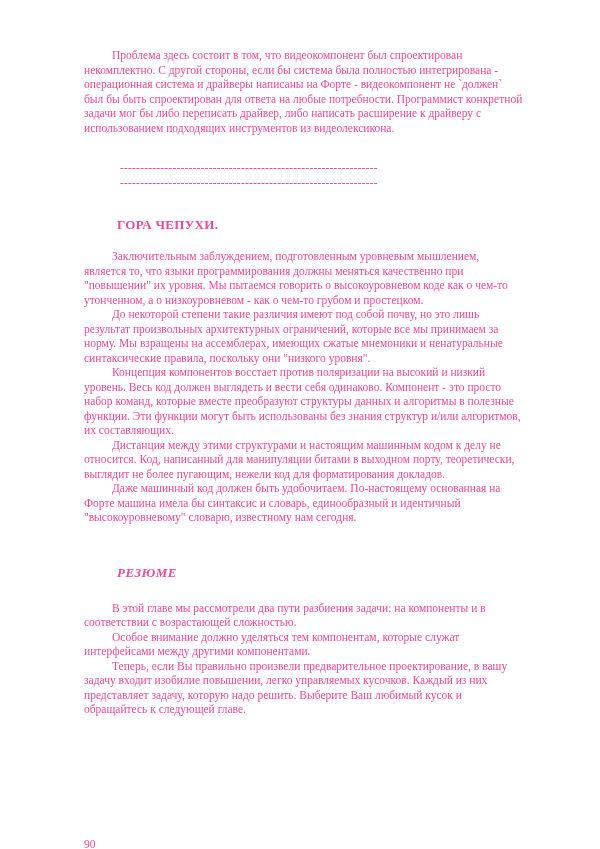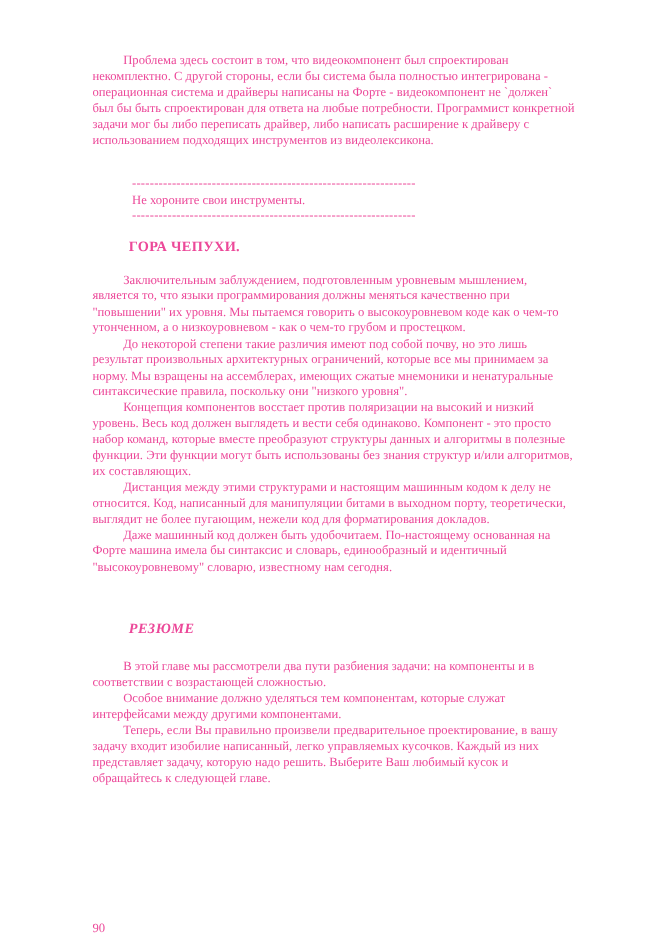--- a/index.html
+++ b/index.html
@@ -29,21 +29,21 @@
     margin: 25px 0 0 36px;
     font-size: 11.5px;
     line-height: 14.5px;
   }
   .tip .rule {
     white-space: nowrap;
     overflow: hidden;
     letter-spacing: 0.2px;
   }
   .heading-babble {
-    margin: 12px 0 16px 33px;
+    margin: 28px 0 16px 33px;
     font-size: 13px;
     font-weight: bold;
     letter-spacing: 0.3px;
   }
   .heading-summary {
     margin: 40px 0 20px 33px;
     font-size: 13px;
     font-weight: bold;
     font-style: italic;
     letter-spacing: 0.5px;
@@ -57,33 +57,32 @@
 </style>
 </head>
 <body>
 
 <div class="page">
 
   <p class="body-par">Проблема здесь состоит в том, что видеокомпонент был спроектирован некомплектно. С другой стороны, если бы система была полностью интегрирована - операционная система и драйверы написаны на Форте - видеокомпонент не `должен` был бы быть спроектирован для ответа на любые потребности. Программист конкретной задачи мог бы либо переписать драйвер, либо написать расширение к драйверу с использованием подходящих инструментов из видеолексикона.</p>
 
   <div class="tip">
     <div class="rule">----------------------------------------------------------------</div>
-    <div>Не хороните свои инструменты.</div>
     <div class="rule">----------------------------------------------------------------</div>
   </div>
 
   <h2 class="heading-babble">ГОРА ЧЕПУХИ.</h2>
 
   <p class="body-par">Заключительным заблуждением, подготовленным уровневым мышлением, является то, что языки программирования должны меняться качественно при "повышении" их уровня. Мы пытаемся говорить о высокоуровневом коде как о чем-то утонченном, а о низкоуровневом - как о чем-то грубом и простецком.</p>
   <p class="body-par">До некоторой степени такие различия имеют под собой почву, но это лишь результат произвольных архитектурных ограничений, которые все мы принимаем за норму. Мы взращены на ассемблерах, имеющих сжатые мнемоники и ненатуральные синтаксические правила, поскольку они "низкого уровня".</p>
   <p class="body-par">Концепция компонентов восстает против поляризации на высокий и низкий уровень. Весь код должен выглядеть и вести себя одинаково. Компонент - это просто набор команд, которые вместе преобразуют структуры данных и алгоритмы в полезные функции. Эти функции могут быть использованы без знания структур и/или алгоритмов, их составляющих.</p>
   <p class="body-par">Дистанция между этими структурами и настоящим машинным кодом к делу не относится. Код, написанный для манипуляции битами в выходном порту, теоретически, выглядит не более пугающим, нежели код для форматирования докладов.</p>
   <p class="body-par">Даже машинный код должен быть удобочитаем. По-настоящему основанная на Форте машина имела бы синтаксис и словарь, единообразный и идентичный "высокоуровневому" словарю, известному нам сегодня.</p>
 
   <h2 class="heading-summary">РЕЗЮМЕ</h2>
 
   <p class="body-par">В этой главе мы рассмотрели два пути разбиения задачи: на компоненты и в соответствии с возрастающей сложностью.</p>
   <p class="body-par">Особое внимание должно уделяться тем компонентам, которые служат интерфейсами между другими компонентами.</p>
-  <p class="body-par">Теперь, если Вы правильно произвели предварительное проектирование, в вашу задачу входит изобилие написанный, легко управляемых кусочков. Каждый из них представляет задачу, которую надо решить. Выберите Ваш любимый кусок и обращайтесь к следующей главе.</p>
+  <p class="body-par">Теперь, если Вы правильно произвели предварительное проектирование, в вашу задачу входит изобилие повышении, легко управляемых кусочков. Каждый из них представляет задачу, которую надо решить. Выберите Ваш любимый кусок и обращайтесь к следующей главе.</p>
 
   <div class="page-number">90</div>
 
 </div>
 
 </body></html>

